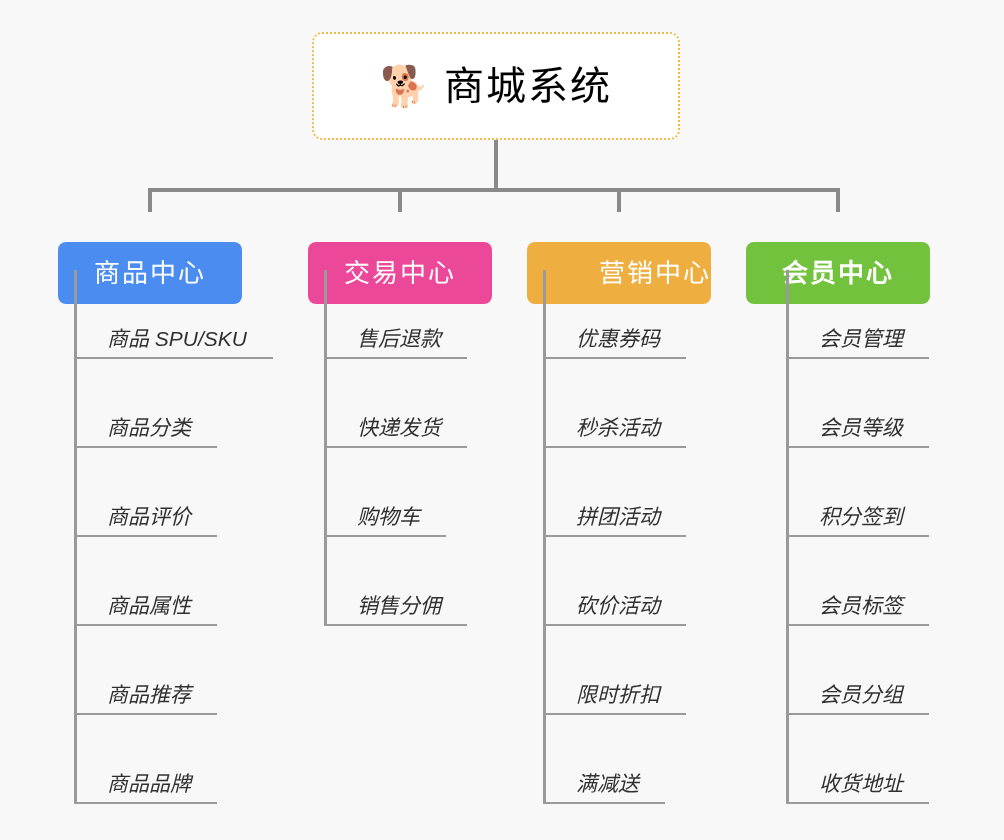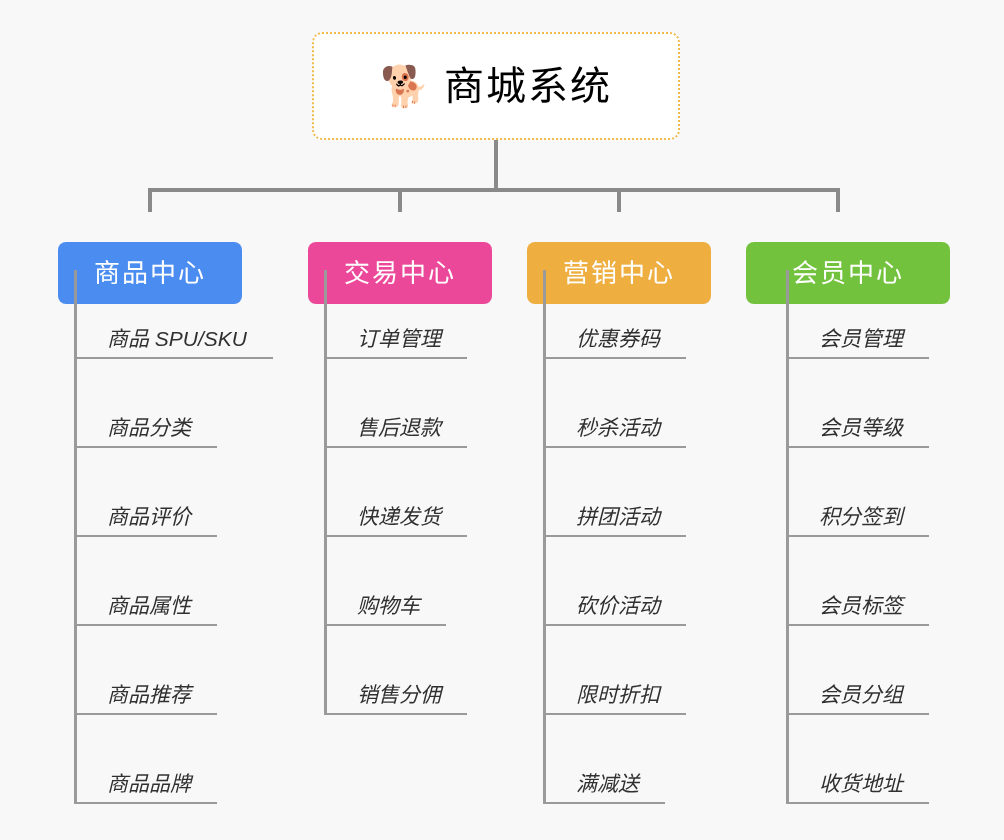--- a/index.html
+++ b/index.html
@@ -160,37 +160,34 @@
         <div class="leaf-item">
           <span class="leaf-text">商品品牌</span>
         </div>
       </div>
       <div class="conn conn-v-drop" style="left: 398px;"></div>
       <div class="cat-box" style="left: 308px; width: 184px; background: #ec4899;">
         <span class="cat-label">交易中心</span>
       </div>
       <div class="leaf-col" style="left: 324px;">
         <div class="leaf-item">
-          <span class="leaf-text">订单管理</span>
-        </div>
-        <div class="leaf-item">
           <span class="leaf-text">售后退款</span>
         </div>
         <div class="leaf-item">
           <span class="leaf-text">快递发货</span>
         </div>
         <div class="leaf-item">
           <span class="leaf-text">购物车</span>
         </div>
         <div class="leaf-item">
           <span class="leaf-text">销售分佣</span>
         </div>
       </div>
       <div class="conn conn-v-drop" style="left: 617px;"></div>
-      <div class="cat-box" style="left: 527px; width: 184px; background: rgb(238, 174, 64);">
+      <div class="cat-box" style="left: 527px; width: 184px; background: rgb(238, 174, 64); justify-content: flex-end;">
         <span class="cat-label">营销中心</span>
       </div>
       <div class="leaf-col" style="left: 543px;">
         <div class="leaf-item">
           <span class="leaf-text">优惠券码</span>
         </div>
         <div class="leaf-item">
           <span class="leaf-text">秒杀活动</span>
         </div>
         <div class="leaf-item">
@@ -200,21 +197,21 @@
           <span class="leaf-text">砍价活动</span>
         </div>
         <div class="leaf-item">
           <span class="leaf-text">限时折扣</span>
         </div>
         <div class="leaf-item">
           <span class="leaf-text">满减送</span>
         </div>
       </div>
       <div class="conn conn-v-drop" style="left: 836px;"></div>
-      <div class="cat-box" style="left: 746px; width: 204px; background: rgb(115, 194, 62);">
+      <div class="cat-box" style="left: 746px; width: 184px; background: rgb(115, 194, 62); font-weight: bold;">
         <span class="cat-label">会员中心</span>
       </div>
       <div class="leaf-col" style="left: 786px;">
         <div class="leaf-item">
           <span class="leaf-text">会员管理</span>
         </div>
         <div class="leaf-item">
           <span class="leaf-text">会员等级</span>
         </div>
         <div class="leaf-item">

